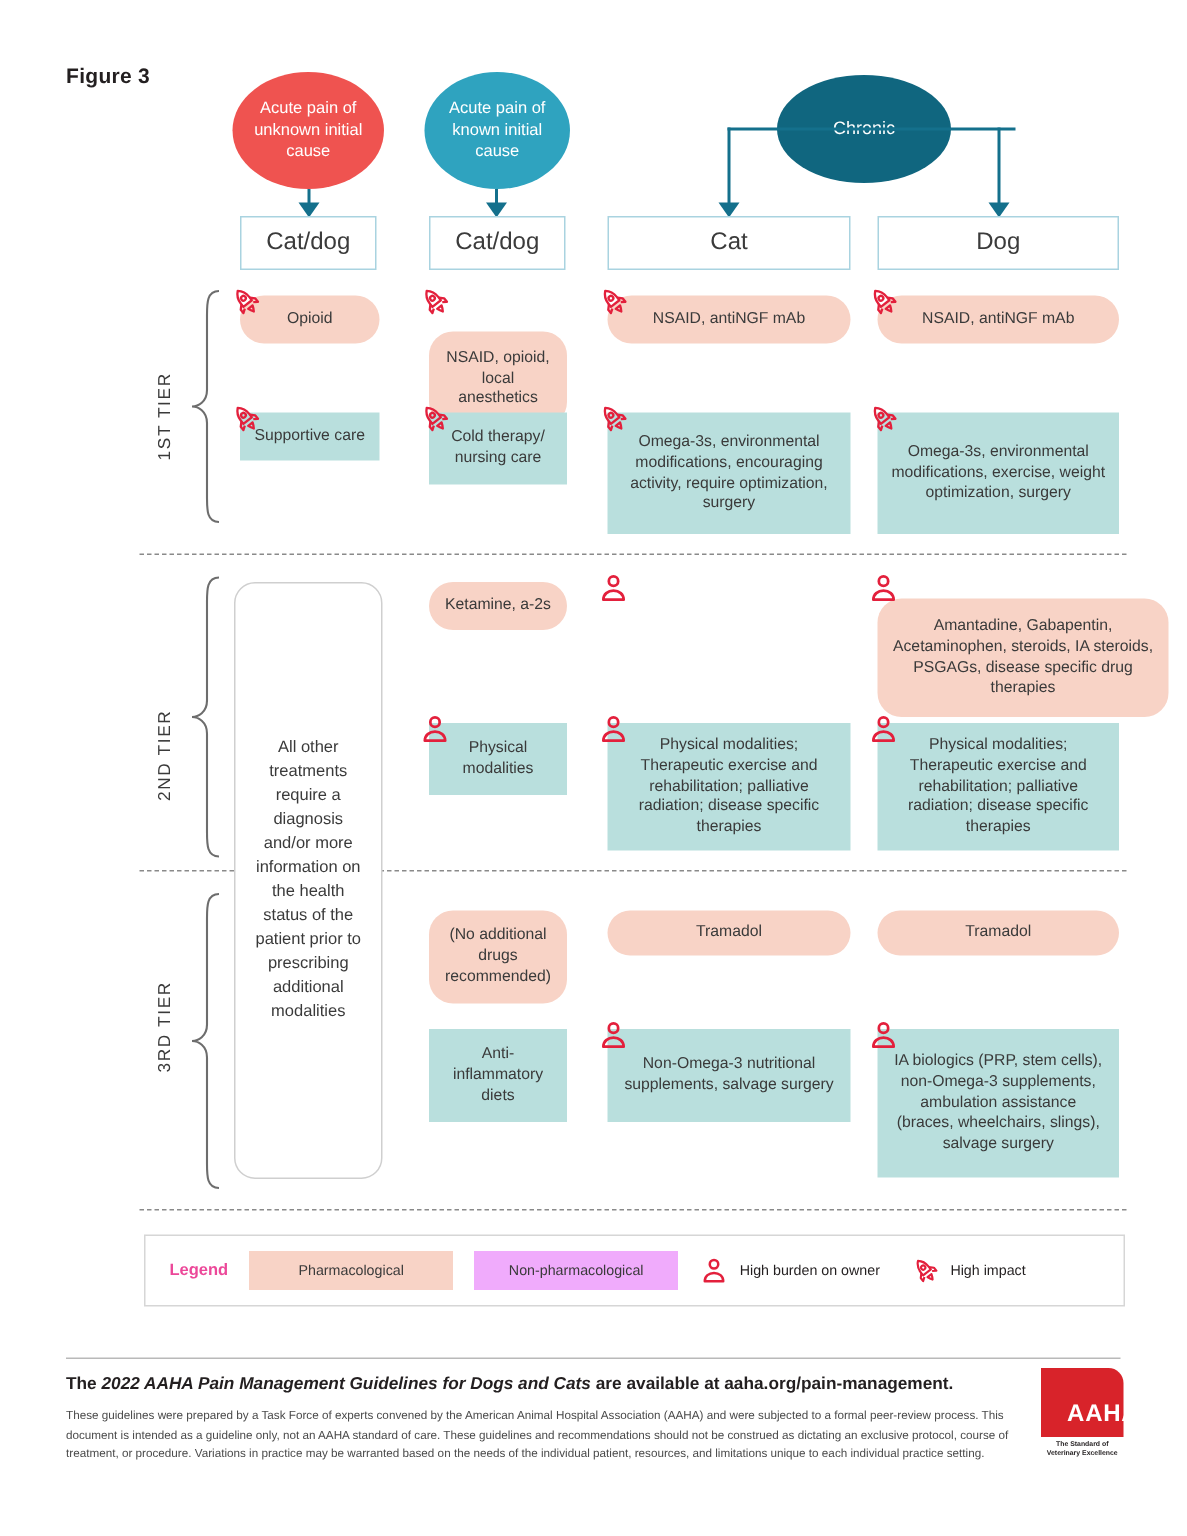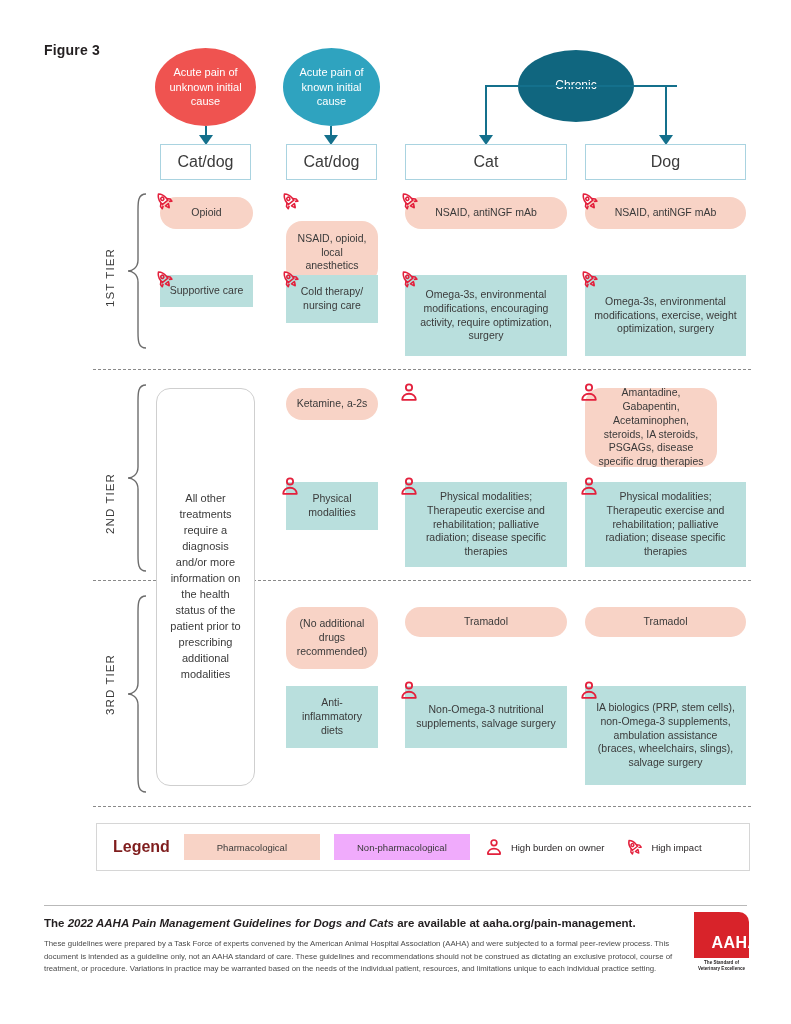--- a/index.html
+++ b/index.html
@@ -119,21 +119,21 @@
   
   .legend-box {
     position: absolute;
     left: 96px; top: 823px;
     width: 654px; height: 48px;
     border: 1px solid #d6d6d6;
     background: #fff;
     display: flex; align-items: center;
   }
   .legend-title {
-    font-size: 16px; font-weight: bold; color: #7f1d1d;
+    font-size: 11px; font-weight: bold; color: #ec4899;
     margin-left: 16px; margin-right: 14px;
   }
   .legend-swatch {
     width: 136px; height: 26px;
     display: flex; align-items: center; justify-content: center;
     font-size: 9.5px; color: #3a3a3a;
     margin-right: 14px;
   }
   .sw-pharm { background: #f8d3c6; }
   .sw-nonpharm { background: #f0abfc; }
@@ -396,21 +396,21 @@
   <div class="cell cell-nonpharm" style="left:405px; top:482px; width:162px; height:85px;">
     <span>Physical modalities; Therapeutic exercise and rehabilitation; palliative radiation; disease specific therapies</span>
   </div>
   <div class="icon-badge" style="left:398px; top:475px;">
     <svg viewBox="0 0 24 24" fill="none" stroke="#e3203c" stroke-width="2" stroke-linejoin="round">
         <circle cx="12" cy="7" r="3.4"></circle>
         <path d="M4.6 20.5c0-3.9 3.3-6.6 7.4-6.6s7.4 2.7 7.4 6.6z"></path>
       </svg>
   </div>
 
-  <div class="cell cell-pharm" style="left:585px; top:388px; width:132px; height:79px;">
+  <div class="cell cell-pharm" style="left:585px; top:399px; width:194px; height:79px;">
     <span>Amantadine, Gabapentin, Acetaminophen, steroids, IA steroids, PSGAGs, disease specific drug therapies</span>
   </div>
   <div class="icon-badge" style="left:578px; top:381px;">
     <svg viewBox="0 0 24 24" fill="none" stroke="#e3203c" stroke-width="2" stroke-linejoin="round">
         <circle cx="12" cy="7" r="3.4"></circle>
         <path d="M4.6 20.5c0-3.9 3.3-6.6 7.4-6.6s7.4 2.7 7.4 6.6z"></path>
       </svg>
   </div>
 
   <div class="cell cell-nonpharm" style="left:585px; top:482px; width:161px; height:85px;">

